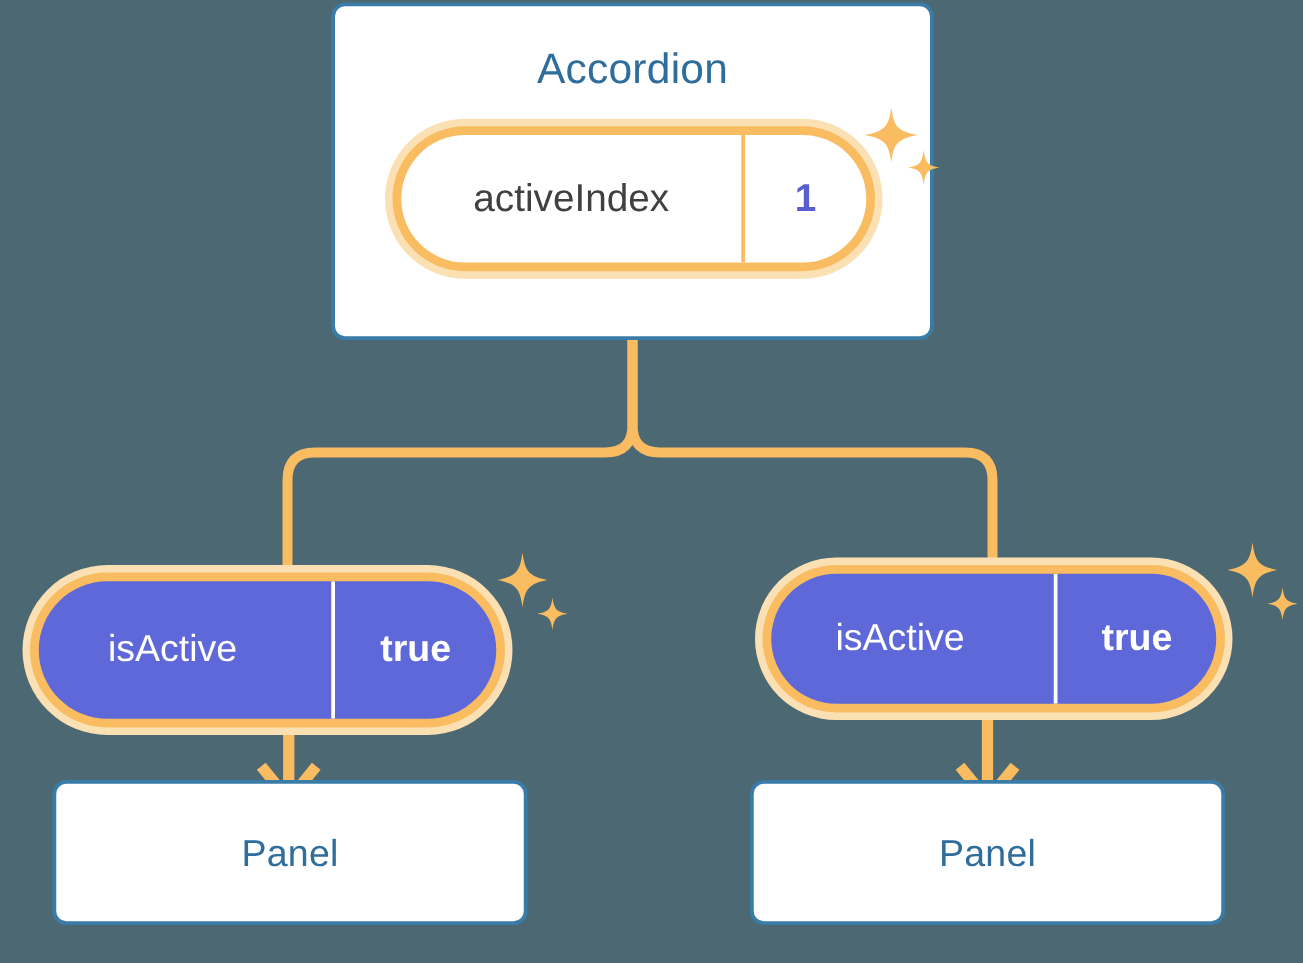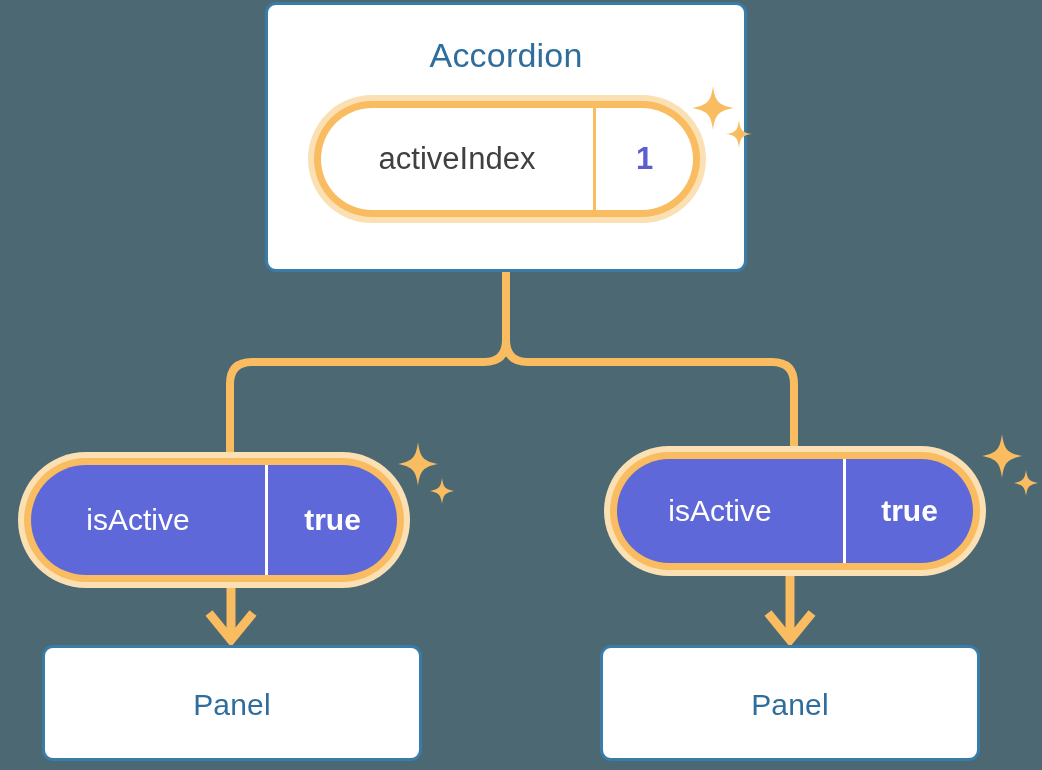--- a/index.html
+++ b/index.html
@@ -53,21 +53,21 @@
     height: 270px;
   }
   #accordion-card .card-title {
     top: 31px;
     font-size: 34px;
   }
 
   .panel-card {
     width: 380px;
     height: 116px;
-    top: 645px;
+    top: 624px;
   }
   #panel-left  { left: 42px; }
   #panel-right { left: 600px; }
   .panel-card .card-title {
     top: 40px;
     font-size: 30px;
   }
 
   
   

